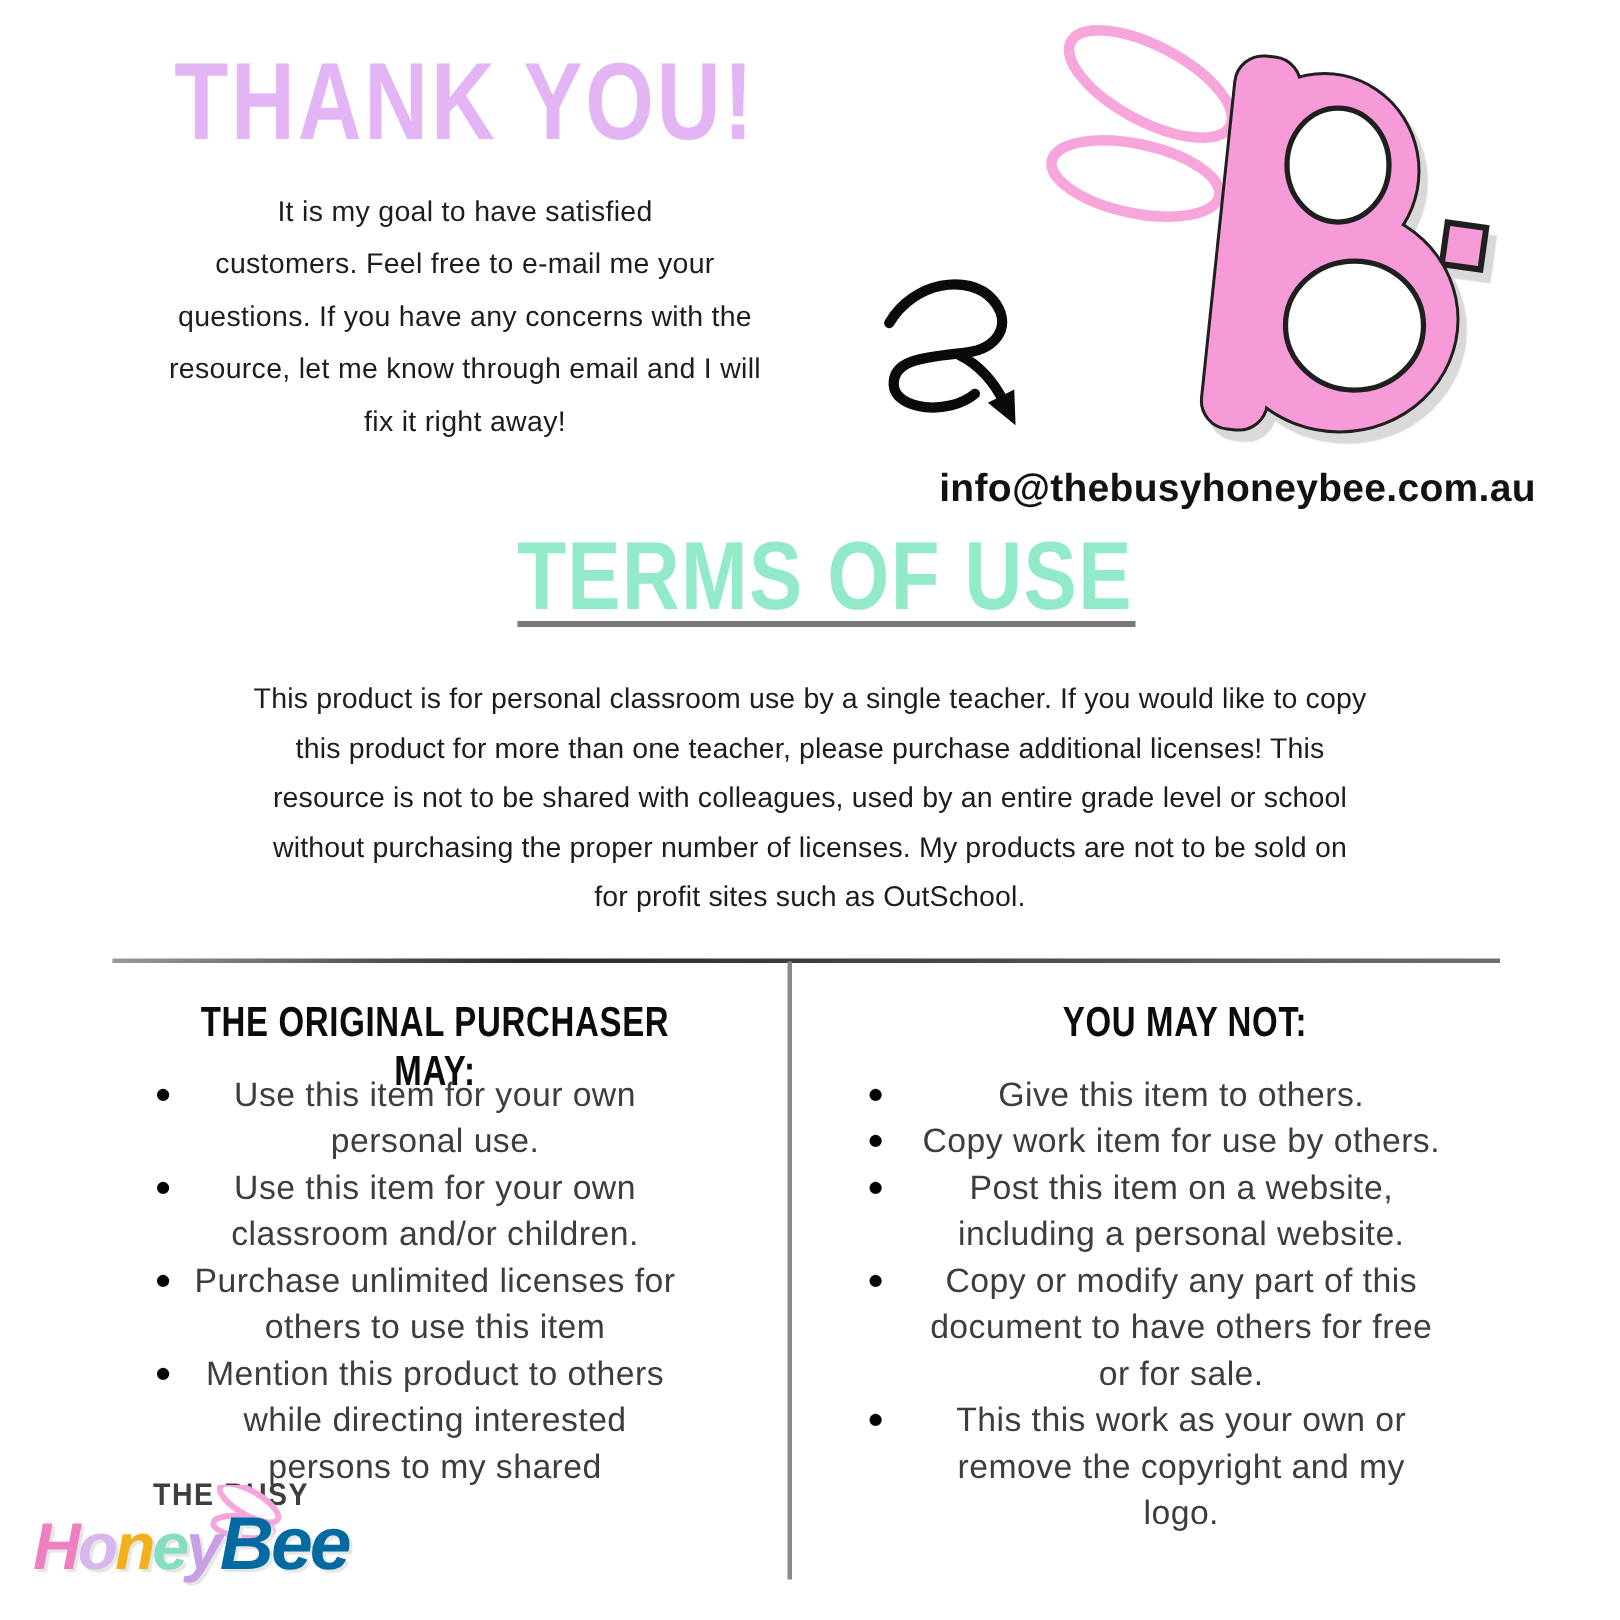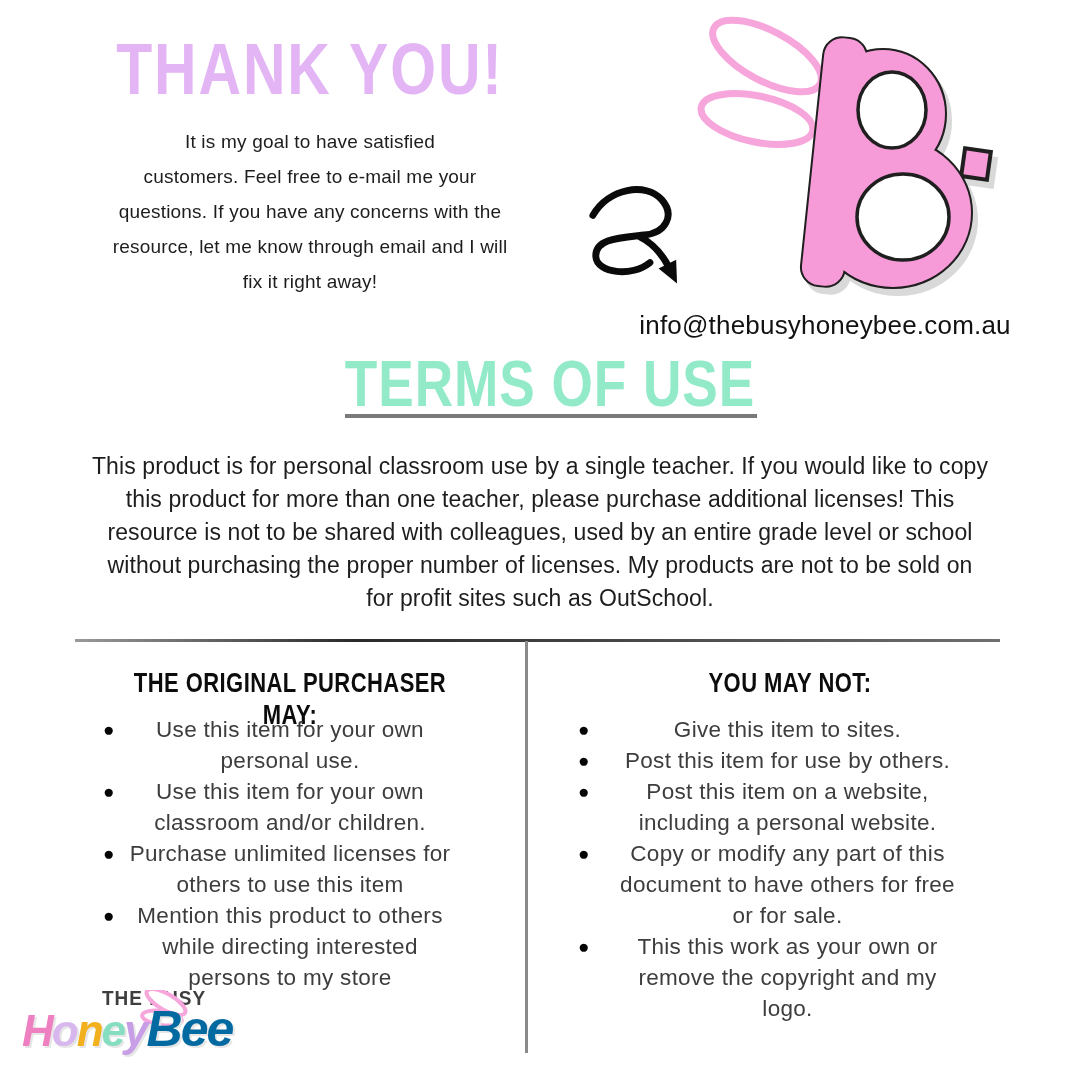--- a/index.html
+++ b/index.html
@@ -15,29 +15,29 @@
 
   
   .arrow-doodle{position:absolute;left:585px;top:178px;width:118px;height:118px;}
 
   
   .brand-logo{position:absolute;left:645px;top:6px;width:360px;height:300px;}
   .sr{position:absolute;width:1px;height:1px;overflow:hidden;clip:rect(0 0 0 0);}
 
   
   .email{position:absolute;left:600px;top:310px;width:450px;text-align:center;
-    font-size:26px;font-weight:400;color:#121212;letter-spacing:0.2px;}
+    font-size:26px;font-weight:700;color:#121212;letter-spacing:0.2px;}
 
   
   .terms-title{position:absolute;left:290px;top:346px;width:520px;text-align:center;
     font-size:56px;font-weight:800;letter-spacing:1px;line-height:66px;
     transform:scale(0.95,1.15);transform-origin:center top;}
   .terms-underline{position:absolute;left:345px;top:414px;width:412px;height:4px;background:#7a7a7a;}
   .terms-body{position:absolute;left:35px;top:450px;width:1010px;text-align:center;
-    font-size:23px;line-height:33px;color:#1d1d1d;white-space:pre-line;letter-spacing:0.1px;}
+    font-size:19px;line-height:33px;color:#1d1d1d;white-space:pre-line;letter-spacing:0.1px;}
 
   
   .h-rule{position:absolute;left:75px;top:639px;width:925px;height:3px;
     background:linear-gradient(to right,#9a9a9a,#2a2a2a 30%,#6f6f6f);}
   .v-rule{position:absolute;left:525px;top:641px;width:3px;height:412px;background:#8a8a8a;}
   .col-head{position:absolute;top:666px;text-align:center;font-size:25px;font-weight:800;
     letter-spacing:0.5px;transform:scale(0.88,1.12);transform-origin:center top;color:#0c0c0c;}
   .col-head.left{left:80px;width:420px;}
   .col-head.right{left:560px;width:460px;}
   ul.tlist{position:absolute;top:714px;margin:0;padding:0;list-style:none;}
@@ -127,32 +127,32 @@
     </li>
       <li>
       <span class="dot">●</span>
       <span class="li-text">Purchase unlimited licenses for
 others to use this item</span>
     </li>
       <li>
       <span class="dot">●</span>
       <span class="li-text">Mention this product to others
 while directing interested
-persons to my store</span>
+persons to my shared</span>
     </li>
     </ul>
 
   <ul class="tlist right">
       <li>
       <span class="dot">●</span>
-      <span class="li-text">Give this item to sites.</span>
+      <span class="li-text">Give this item to others.</span>
     </li>
       <li>
       <span class="dot">●</span>
-      <span class="li-text">Post this item for use by others.</span>
+      <span class="li-text">Copy work item for use by others.</span>
     </li>
       <li>
       <span class="dot">●</span>
       <span class="li-text">Post this item on a website,
 including a personal website.</span>
     </li>
       <li>
       <span class="dot">●</span>
       <span class="li-text">Copy or modify any part of this
 document to have others for free

